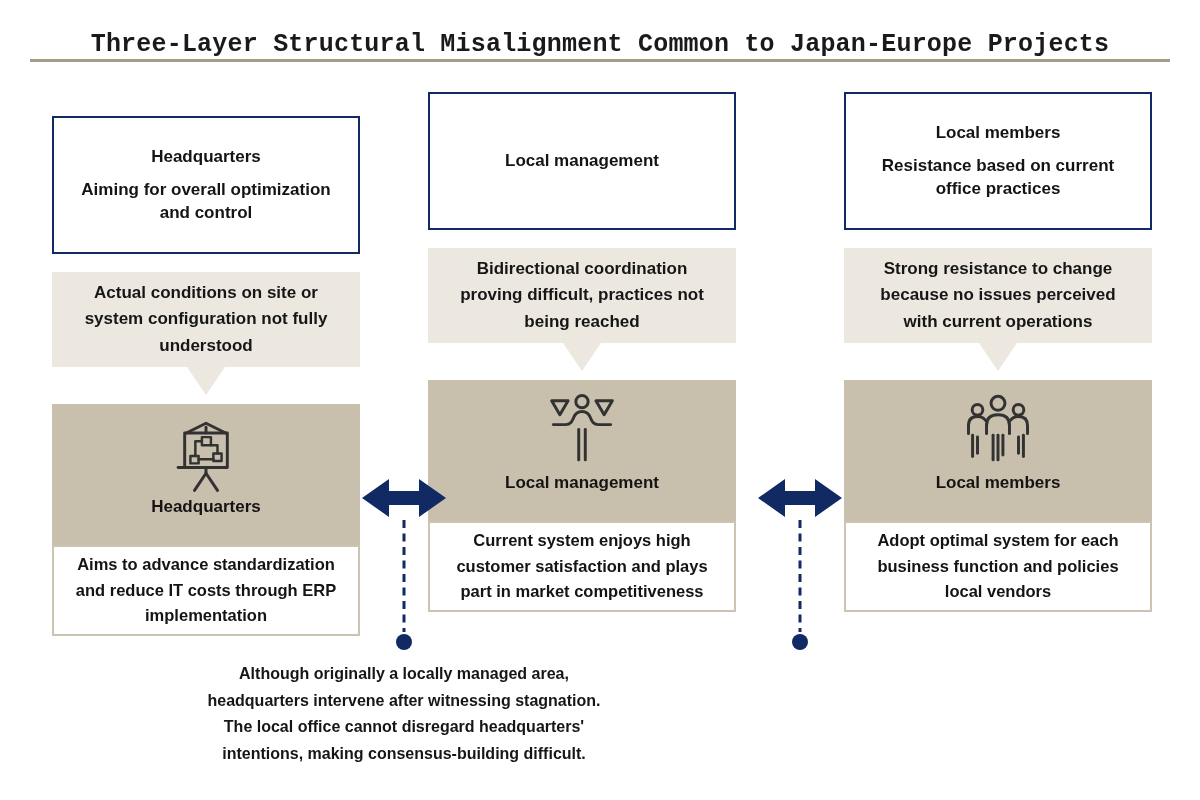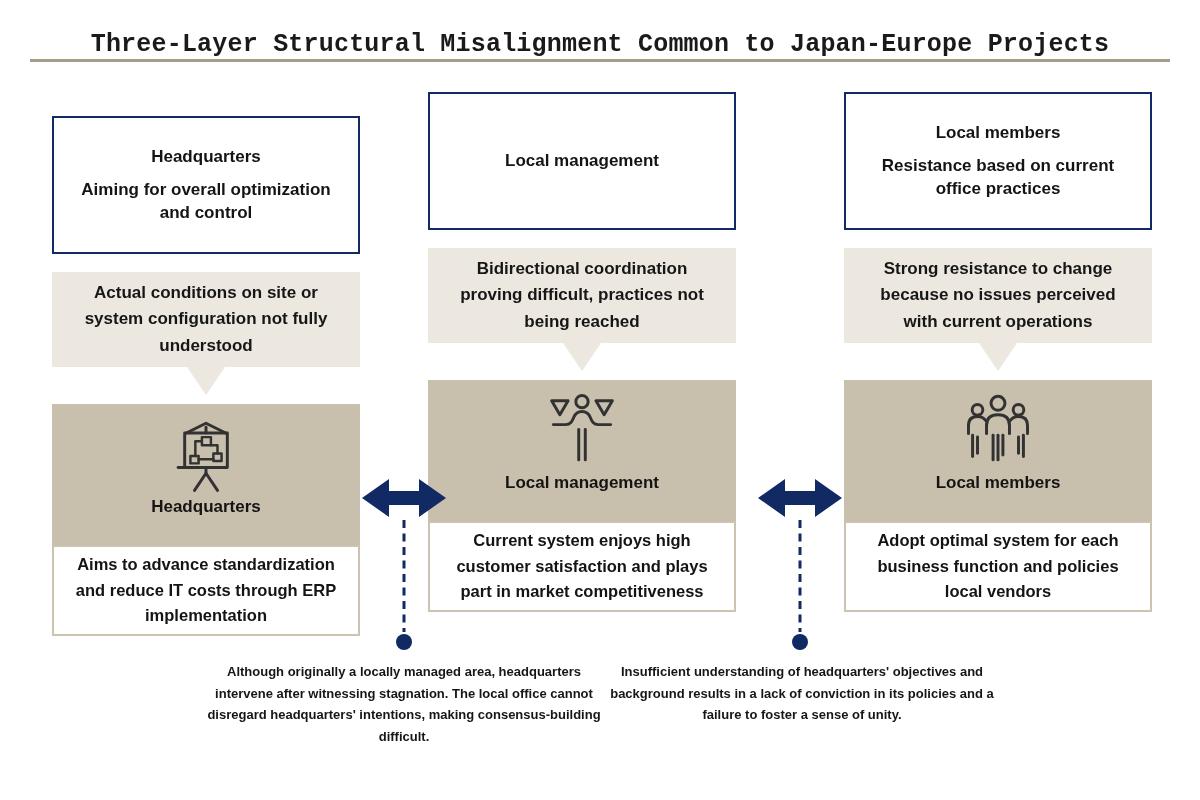--- a/index.html
+++ b/index.html
@@ -36,21 +36,21 @@
 
   .detail-box { position:absolute; top:429px; left:0; width:100%; height:91px; background:#fff;
                 border:2px solid #ccc3b1; display:flex; align-items:center; justify-content:center;
                 text-align:center; font-size:16.5px; font-weight:bold; line-height:1.55;
                 padding:0 14px; color:#141414; }
 
   .connector { position:absolute; top:479px; width:88px; height:176px; }
   .connector.k1 { left:360px; } .connector.k2 { left:756px; }
 
   .annotation { position:absolute; top:661px; width:404px; text-align:center;
-                font-size:13px; font-weight:bold; line-height:1.67; color:#161616; }
+                font-size:16px; font-weight:bold; line-height:1.67; color:#161616; }
   .annotation.a1 { left:202px; } .annotation.a2 { left:600px; }
 </style>
 </head>
 <body>
 
 <div class="page">
 
   <div class="title">Three-Layer Structural Misalignment Common to Japan-Europe Projects</div>
   <div class="rule"></div>
 
@@ -153,15 +153,14 @@
 
   <div class="connector k2">
     <svg viewBox="0 0 88 176" width="88" height="176" aria-hidden="true">
       <polygon points="2,19 29,0 29,12 59,12 59,0 86,19 59,38 59,26 29,26 29,38" fill="#122a63"></polygon>
       <line x1="44" y1="41" x2="44" y2="153" stroke="#122a63" stroke-width="3" stroke-dasharray="8 5.5"></line>
       <circle cx="44" cy="163" r="8" fill="#122a63"></circle>
     </svg>
   </div>
 
   <div class="annotation a1">Although originally a locally managed area, headquarters intervene after witnessing stagnation. The local office cannot disregard headquarters' intentions, making consensus-building difficult.</div>
-  <div class="annotation a2">Insufficient understanding of headquarters' objectives and background results in a lack of conviction in its policies and a failure to foster a sense of unity.</div>
 
 </div>
 
 </body></html>

